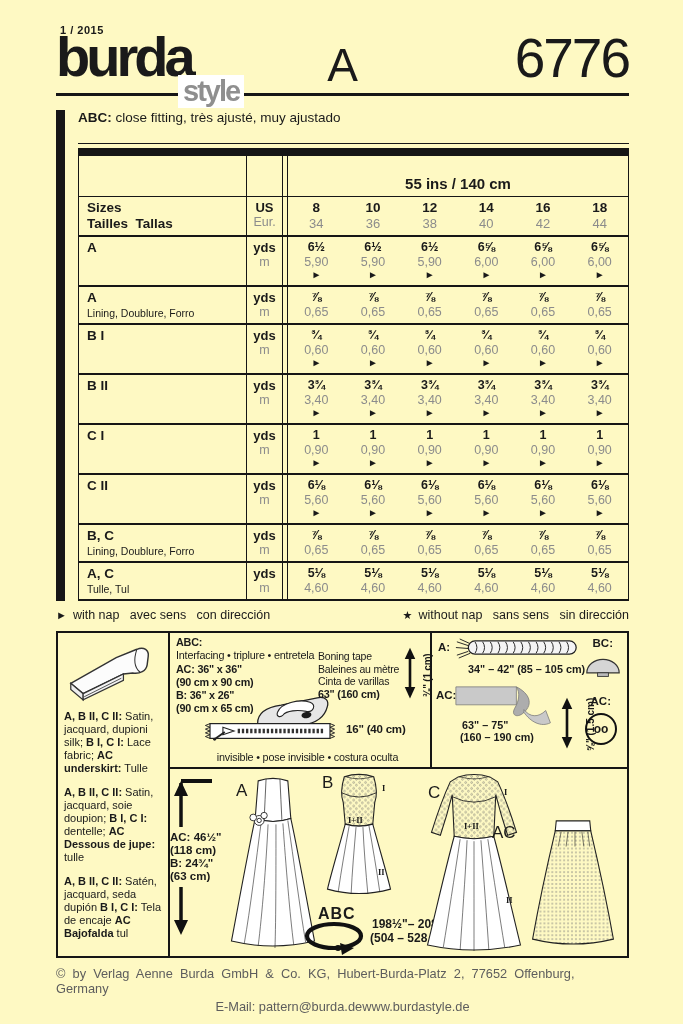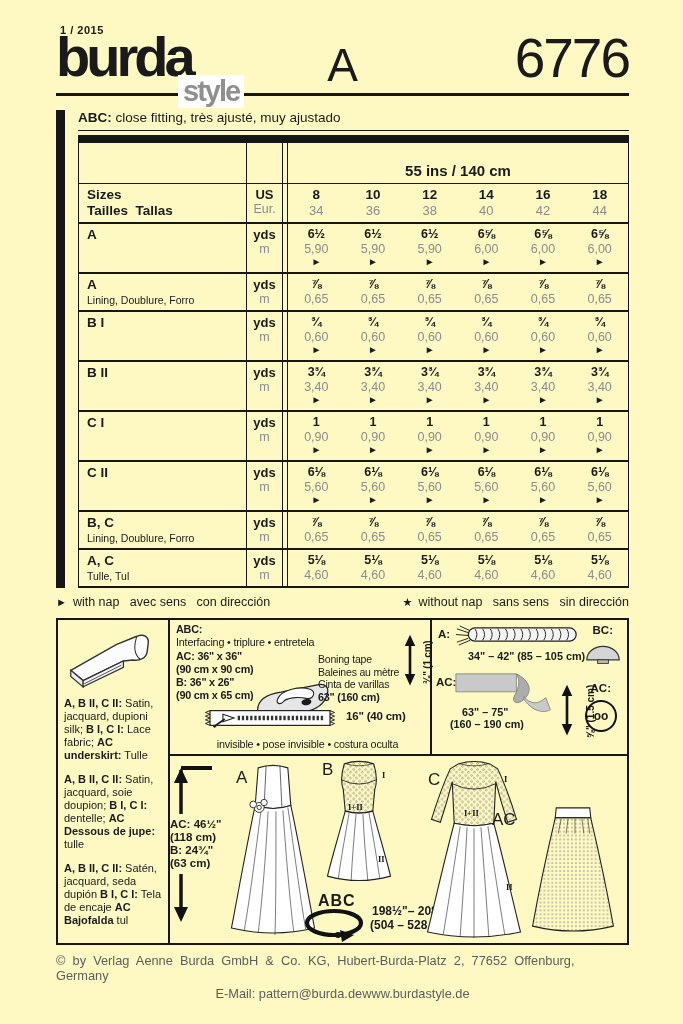--- a/index.html
+++ b/index.html
@@ -13,21 +13,21 @@
   .issue { font-size:11px; font-weight:700; letter-spacing:.5px; margin-left:4px; }
   .brand { font-size:56px; font-weight:800; letter-spacing:-4px; line-height:.82; margin-top:-2px; }
   .brand-sub { position:absolute; left:122px; bottom:-10px; z-index:2; color:#8f8f8f; font-weight:800; font-size:29px; letter-spacing:-2px; background:#fff; padding:0 5px; }
   .view-letter { position:absolute; left:50%; top:14px; transform:translateX(-50%); font-size:46px; font-weight:400; }
   .pat-no { position:absolute; right:0; top:2px; font-size:55px; font-weight:500; letter-spacing:-2px; }
 
   
   .barwrap { position:relative; padding-left:22px; margin-top:12px; }
   .barwrap::before { content:""; position:absolute; left:0; top:0; bottom:0; width:9px; background:#161616; }
   .title-name { font-size:20px; font-weight:800; letter-spacing:.5px; }
-  .title-fit { font-size:13.5px; margin-top:1px; padding-bottom:5px; border-bottom:1.6px solid #161616; }
+  .title-fit { font-size:13.5px; margin-top:1px; padding-bottom:18px; border-bottom:1.6px solid #161616; }
   .title-fit b { font-weight:800; }
 
   .thickband { height:8px; background:#161616; margin-top:4px; }
   .ptable { border-left:1.6px solid #161616; border-right:1.6px solid #161616; }
   .trow { display:grid; grid-template-columns:168px 36px 5px repeat(6,1fr); border-bottom:2px solid #161616; align-items:stretch; }
   .trow.thin { border-bottom-width:1.6px; }
   .c-label { padding:3px 4px 3px 8px; border-right:1.6px solid #161616; }
   .c-unit  { border-right:1.6px solid #161616; text-align:center; padding:3px 1px; font-weight:700; font-size:13px; }
   .c-dbl   { border-right:1.6px solid #161616; }
   .c-span  { grid-column:4 / 10; text-align:center; font-weight:800; font-size:15px; padding:19px 0 4px; }
@@ -480,21 +480,21 @@
           <div class="b10">B: 36" x 26"</div>
           <div class="b10">(90 cm x 65 cm)</div>
 
           <svg class="abs" viewBox="0 0 84 52" width="76" height="47" style="left:84px; top:54px">
             <path d="M4,40 C4,28 16,22 30,20 L70,12 C80,10 83,16 81,22 C78,34 68,40 54,42 L16,45 C8,45 4,44 4,40 Z" fill="#e6e6e6" stroke="#222" stroke-width="1.4"></path>
             <path d="M26,28 C30,17 52,13 62,17 C69,20 66,28 58,27 C48,25 36,26 32,31 C29,34 24,33 26,28 Z" fill="#fff" stroke="#222" stroke-width="1.2"></path>
             <ellipse cx="58" cy="31" rx="5.5" ry="3.5" fill="#1a1a1a" transform="rotate(-8 58 31)"></ellipse>
             <path d="M2,45 L30,47" stroke="#c33" stroke-width=".8"></path>
           </svg>
 
-          <div class="abs" style="left:148px; top:33px; width:86px">
+          <div class="abs" style="left:148px; top:17px; width:86px">
             <div class="r10">Boning tape</div>
             <div class="r10">Baleines au mètre</div>
             <div class="r10">Cinta de varillas</div>
             <div class="b10">63" (160 cm)</div>
           </div>
 
           <svg class="abs" viewBox="0 0 16 58" width="14" height="52" style="left:233px; top:14px">
             <line x1="8" y1="9" x2="8" y2="49" stroke="#111" stroke-width="3"></line>
             <polygon points="8,0 2,13 14,13" fill="#111"></polygon>
             <polygon points="8,58 2,45 14,45" fill="#111"></polygon>
@@ -529,21 +529,21 @@
             <rect x="16" y="22" width="12" height="4" fill="#bbb" stroke="#333" stroke-width="1"></rect>
           </svg>
 
           <div class="abs b11" style="left:4px; top:56px">AC:</div>
           <svg class="abs" viewBox="0 0 110 62" width="104" height="59" style="left:22px; top:48px">
             <path d="M2,6 L66,6 L66,25 L2,25 Z" fill="#c9c9c9" stroke="#777" stroke-width=".8"></path>
             <path d="M66,6 C80,13 84,24 74,33 C68,39 60,37 64,29 C69,21 70,12 66,6 Z" fill="#adadad" stroke="#777" stroke-width=".8"></path>
             <path d="M74,33 C81,43 92,49 102,44 L97,31 C89,39 80,38 74,30 Z" fill="#c9c9c9" stroke="#777" stroke-width=".8"></path>
           </svg>
           <div class="abs b10" style="left:30px; top:86px">63" – 75"</div>
-          <div class="abs b10" style="left:18px; top:98px">(160 – 190 cm)</div>
+          <div class="abs b10" style="left:28px; top:98px">(160 – 190 cm)</div>
 
           <svg class="abs" viewBox="0 0 16 58" width="14" height="56" style="left:128px; top:62px">
             <line x1="8" y1="9" x2="8" y2="49" stroke="#111" stroke-width="3"></line>
             <polygon points="8,0 2,13 14,13" fill="#111"></polygon>
             <polygon points="8,58 2,45 14,45" fill="#111"></polygon>
           </svg>
           <div class="abs rot" style="left:132px; top:86px">⅝" (1.5 cm)</div>
 
           <div class="abs b11" style="right:16px; top:62px">AC:</div>
           <div class="abs oo-circle" style="right:10px; top:80px">

